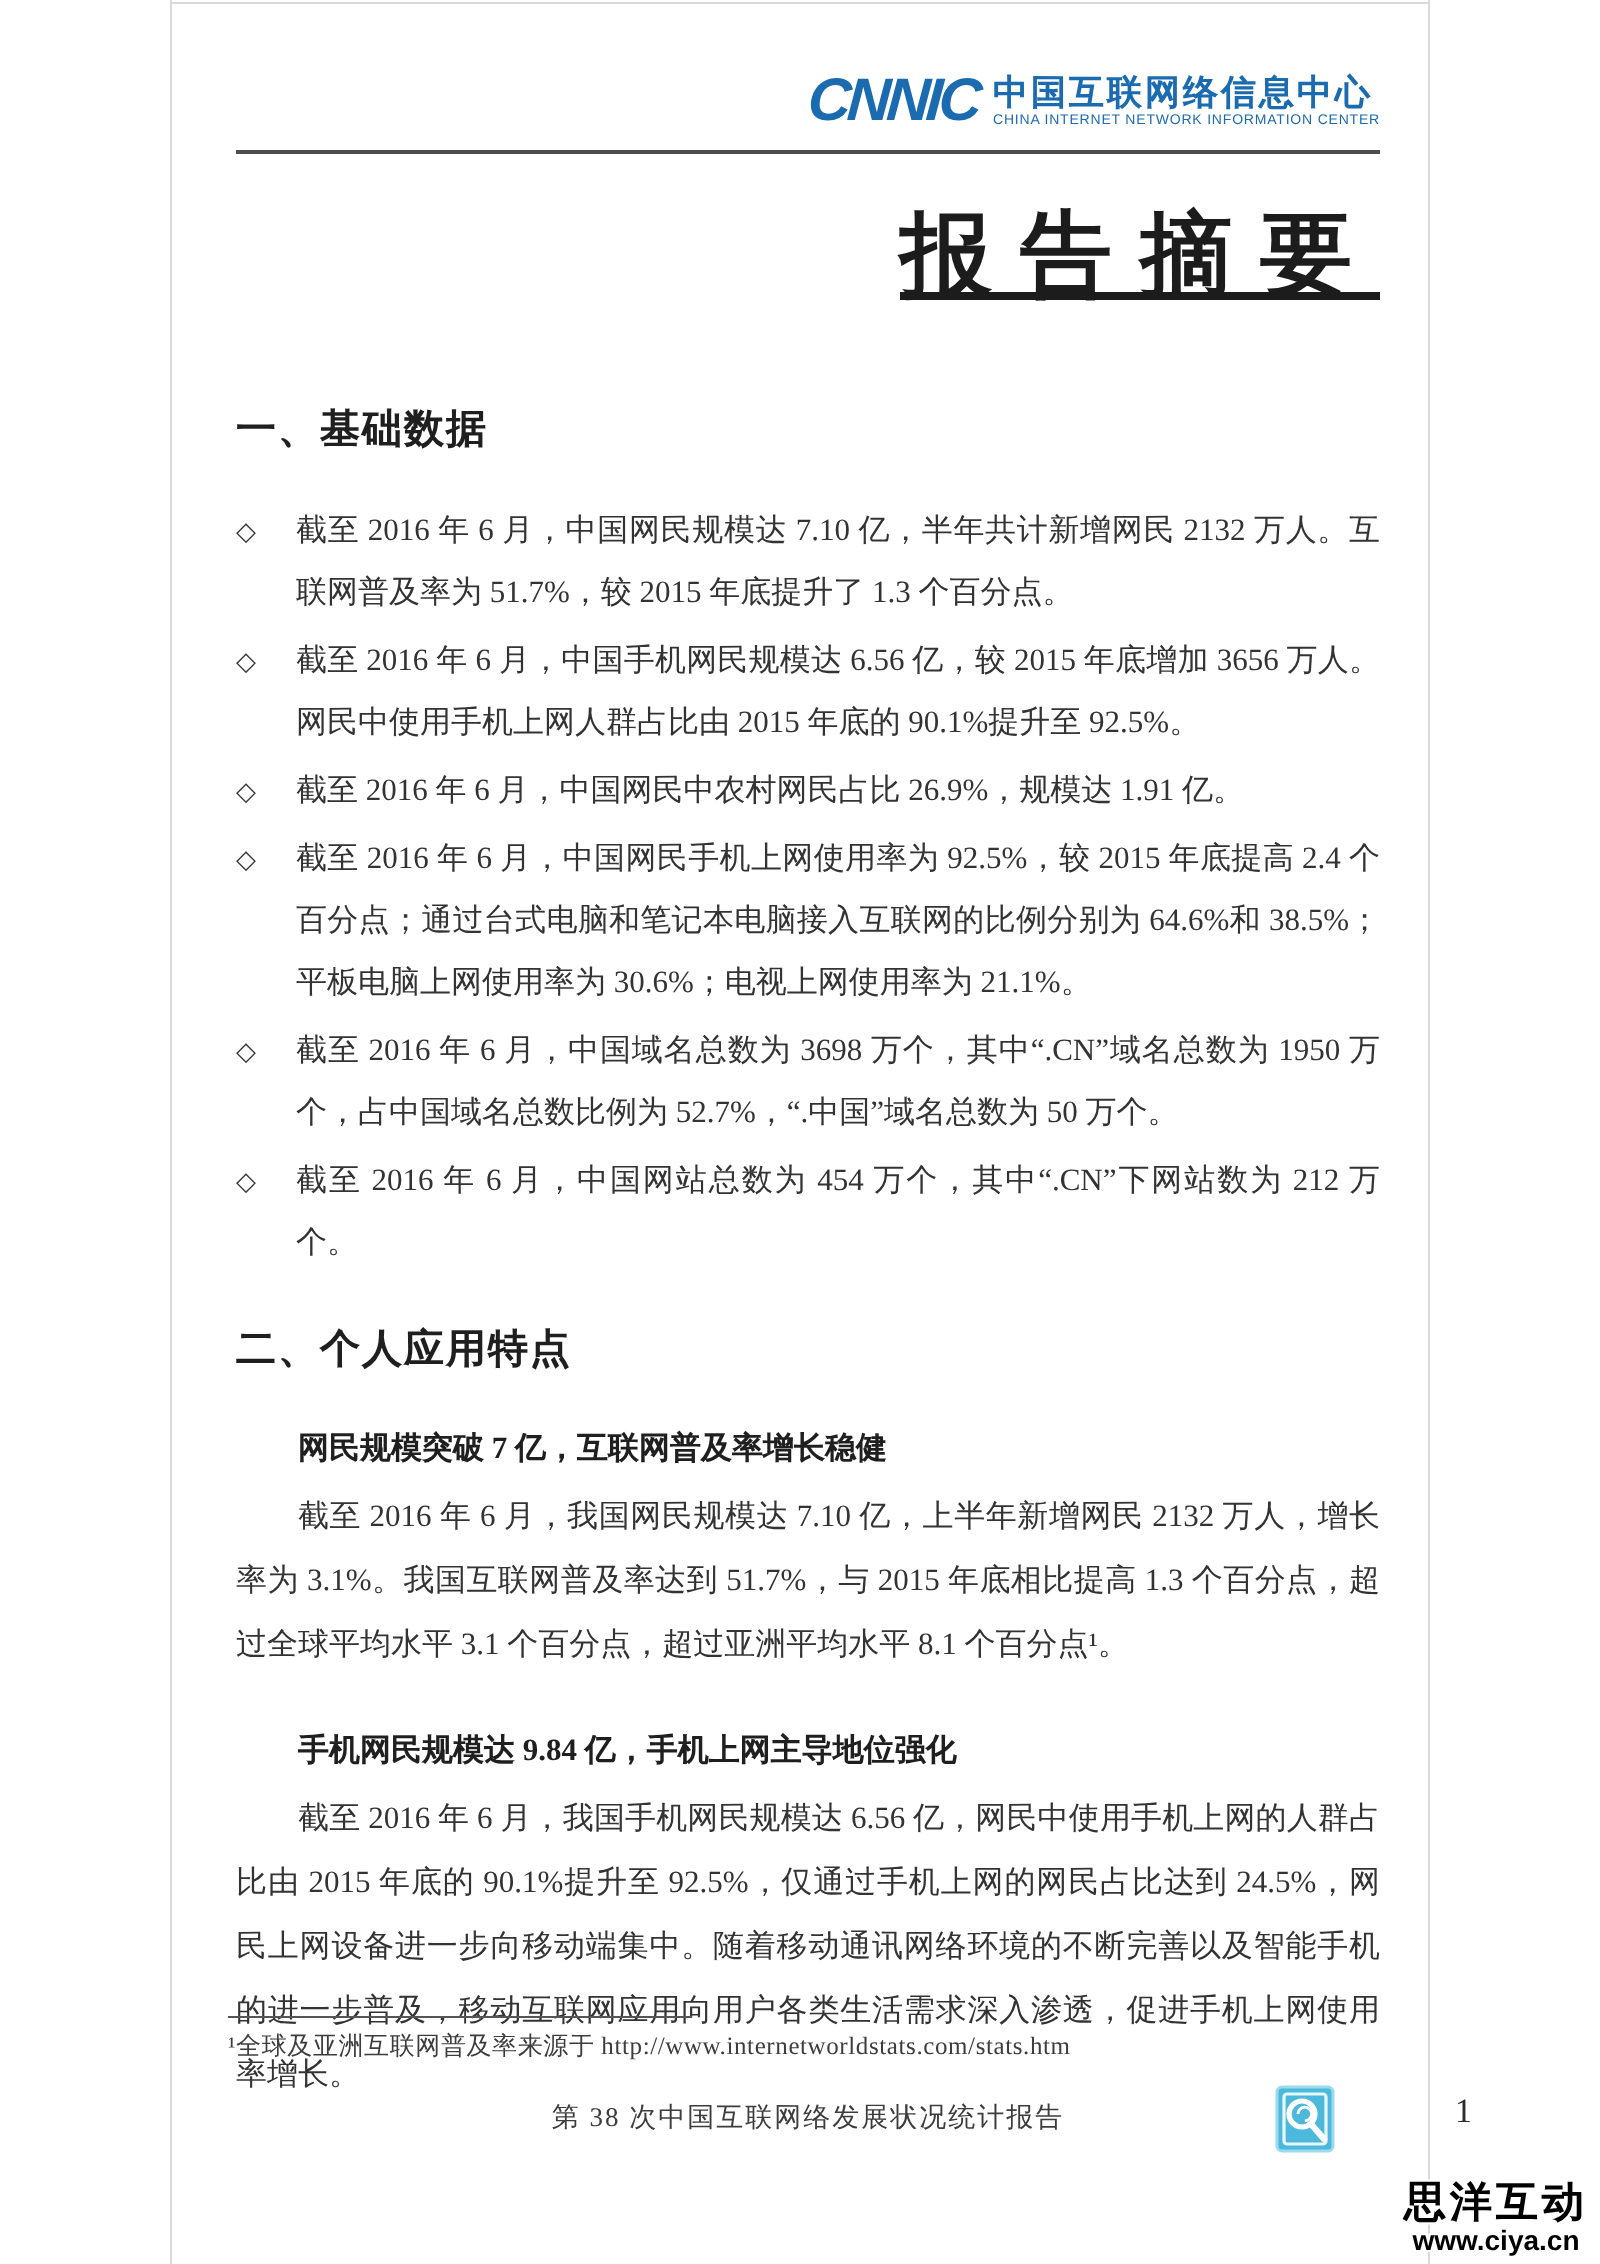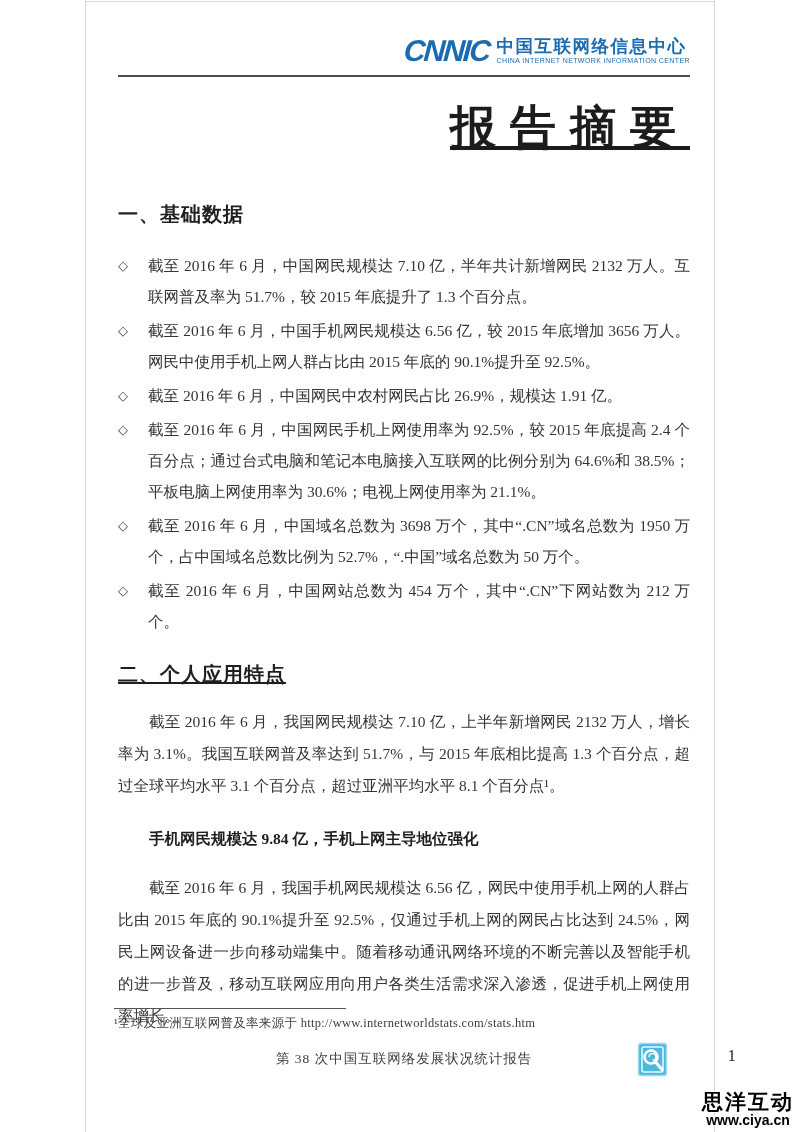--- a/index.html
+++ b/index.html
@@ -34,33 +34,33 @@
     text-indent: 14px;
     text-decoration: underline;
   }
 
   
   .section-heading {
     font-family: "Liberation Sans", "DejaVu Sans", sans-serif;
     font-weight: bold; font-size: 20px; color: #1f1f1f; letter-spacing: 1px;
   }
   .sec1-heading { margin-top: 42px; }
-  .sec2-heading { margin-top: 24px; text-decoration: underline; }
+  .sec2-heading { margin-top: 24px; }
 
   .bullet-list { margin-top: 22px; }
   .bullet { display: flex; margin-bottom: 3px; }
   .bullet-marker { width: 30px; flex: 0 0 30px; font-size: 13px; line-height: 31px; color: #3a3a3a; }
   .bullet-text { flex: 1; font-size: 15.5px; line-height: 31px; text-align: justify; color: #333333; }
 
   .subsection-title {
     margin-top: 22px; text-indent: 2em;
     font-weight: bold; font-size: 15.5px; line-height: 30px; color: #1f1f1f;
   }
   .subsection-body {
-    margin-top: 18px; text-indent: 2em;
+    margin-top: 3px; text-indent: 2em;
     font-size: 15.5px; line-height: 32px; text-align: justify; color: #333333;
   }
 
   
   .footnote-block { position: absolute; left: 114px; top: 1008px; width: 572px; }
   .footnote-rule { width: 232px; border-top: 1px solid #555555; }
   .footnote-text { margin-top: 6px; font-size: 12.5px; color: #3d3d3d; letter-spacing: 0.3px; }
 
   
   .footer { position: absolute; left: 118px; top: 1042px; width: 572px; height: 40px; }
@@ -128,20 +128,21 @@
       <p class="bullet-text">截至 2016 年 6 月，中国域名总数为 3698 万个，其中“.CN”域名总数为 1950 万个，占中国域名总数比例为 52.7%，“.中国”域名总数为 50 万个。</p>
     </div>
     <div class="bullet">
       <span class="bullet-marker">◇</span>
       <p class="bullet-text">截至 2016 年 6 月，中国网站总数为 454 万个，其中“.CN”下网站数为 212 万个。</p>
     </div>
   </div>
 
   <h2 class="section-heading sec2-heading">二、个人应用特点</h2>
 
+  <h3 class="subsection-title">网民规模突破 7 亿，互联网普及率增长稳健</h3>
   <p class="subsection-body">截至 2016 年 6 月，我国网民规模达 7.10 亿，上半年新增网民 2132 万人，增长率为 3.1%。我国互联网普及率达到 51.7%，与 2015 年底相比提高 1.3 个百分点，超过全球平均水平 3.1 个百分点，超过亚洲平均水平 8.1 个百分点¹。</p>
 
   <h3 class="subsection-title">手机网民规模达 9.84 亿，手机上网主导地位强化</h3>
   <p class="subsection-body">截至 2016 年 6 月，我国手机网民规模达 6.56 亿，网民中使用手机上网的人群占比由 2015 年底的 90.1%提升至 92.5%，仅通过手机上网的网民占比达到 24.5%，网民上网设备进一步向移动端集中。随着移动通讯网络环境的不断完善以及智能手机的进一步普及，移动互联网应用向用户各类生活需求深入渗透，促进手机上网使用率增长。</p>
 
 </div>
 
 <div class="footnote-block">
   <div class="footnote-rule"></div>
   <div class="footnote-text">¹全球及亚洲互联网普及率来源于 http://www.internetworldstats.com/stats.htm</div>

